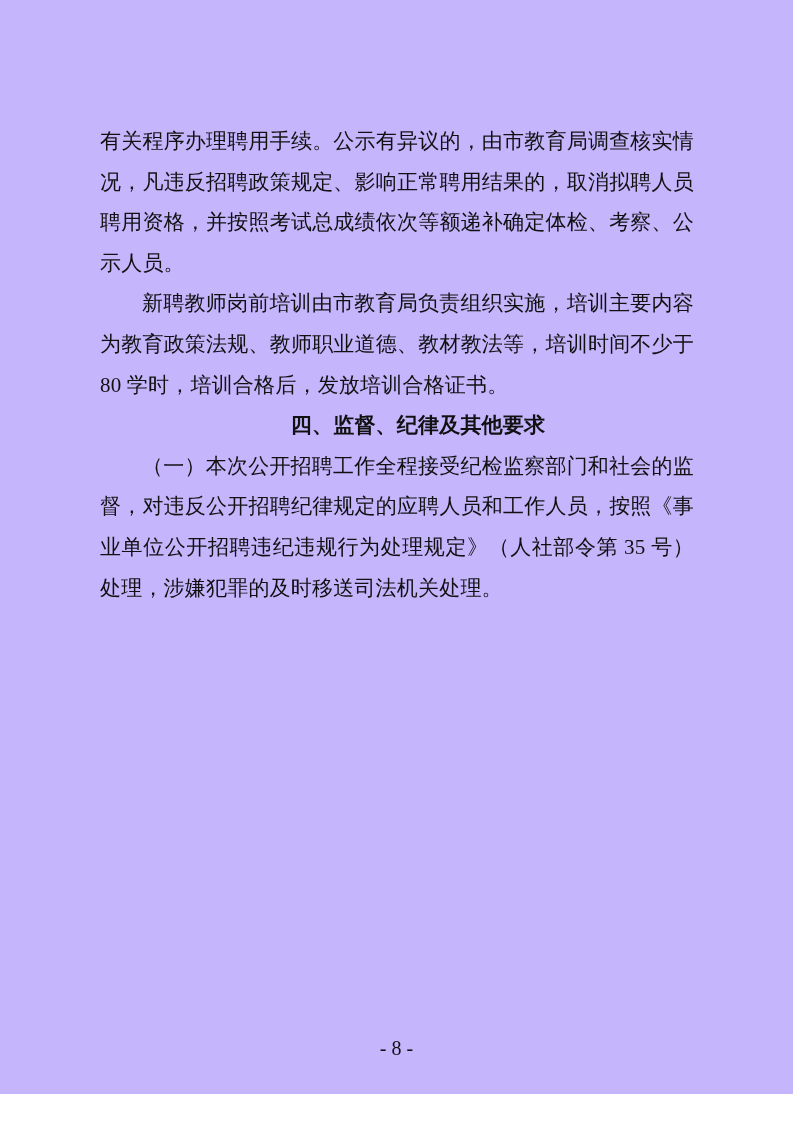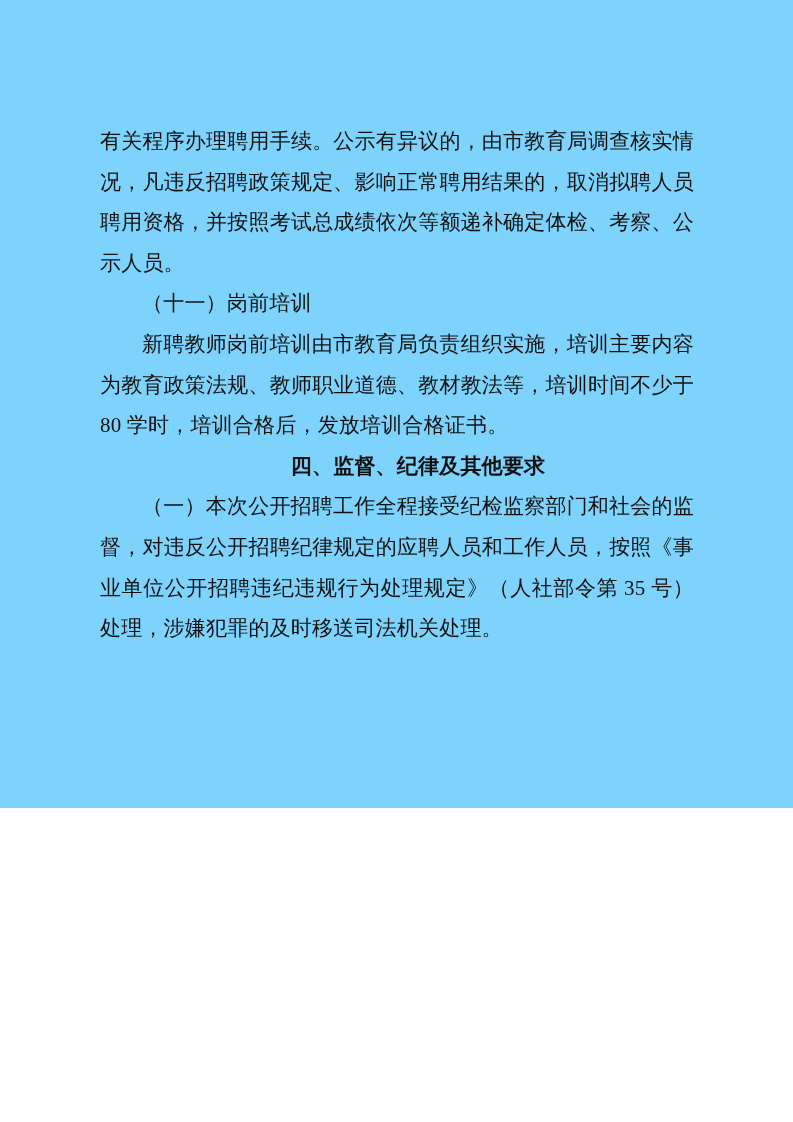--- a/index.html
+++ b/index.html
@@ -3,22 +3,22 @@
 <meta charset="utf-8">
 <style>
   html, body {
     margin: 0;
     padding: 0;
     background: #ffffff;
   }
   .page {
     position: relative;
     width: 793px;
-    height: 808px;
-    background: #7dd3fc;
+    height: 1094px;
+    background: #c4b5fd;
     overflow: hidden;
     font-family: "Liberation Serif", "DejaVu Serif", serif;
     color: #111111;
   }
   .content {
     position: absolute;
     left: 100px;
     top: 121px;
     width: 594px;
   }
@@ -50,20 +50,19 @@
     font-family: "Liberation Serif", "DejaVu Serif", serif;
     color: #111111;
   }
 </style>
 </head>
 <body>
 
 <div class="page">
   <div class="content">
     <p class="para">有关程序办理聘用手续。公示有异议的，由市教育局调查核实情况，凡违反招聘政策规定、影响正常聘用结果的，取消拟聘人员聘用资格，并按照考试总成绩依次等额递补确定体检、考察、公示人员。</p>
-    <p class="para indent">（十一）岗前培训</p>
     <p class="para indent">新聘教师岗前培训由市教育局负责组织实施，培训主要内容为教育政策法规、教师职业道德、教材教法等，培训时间不少于 80 学时，培训合格后，发放培训合格证书。</p>
     <p class="para indent heading">四、监督、纪律及其他要求</p>
     <p class="para indent">（一）本次公开招聘工作全程接受纪检监察部门和社会的监督，对违反公开招聘纪律规定的应聘人员和工作人员，按照《事业单位公开招聘违纪违规行为处理规定》（人社部令第 35 号）处理，涉嫌犯罪的及时移送司法机关处理。</p>
   </div>
 
   <div class="footer">- 8 -</div>
 </div>
 
 </body></html>

